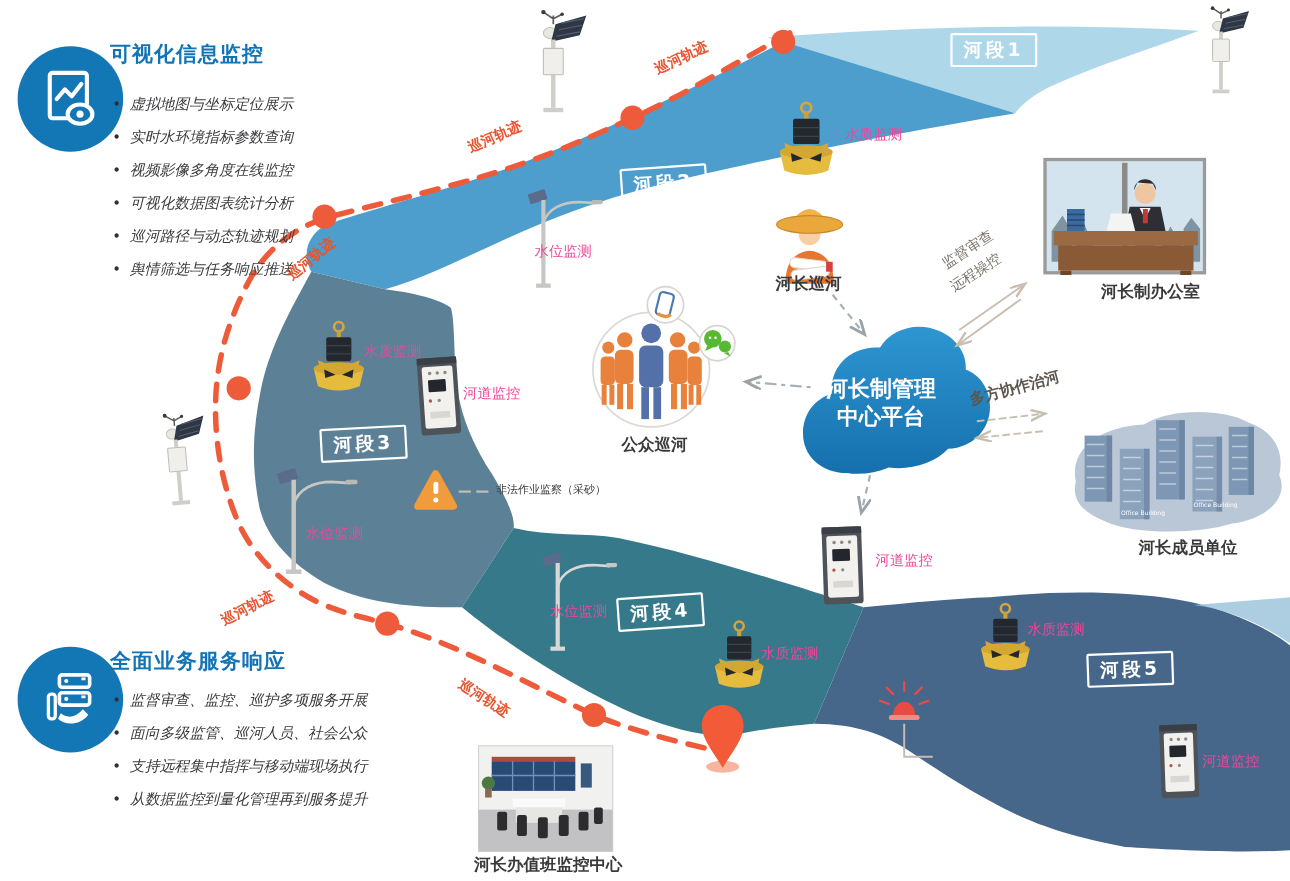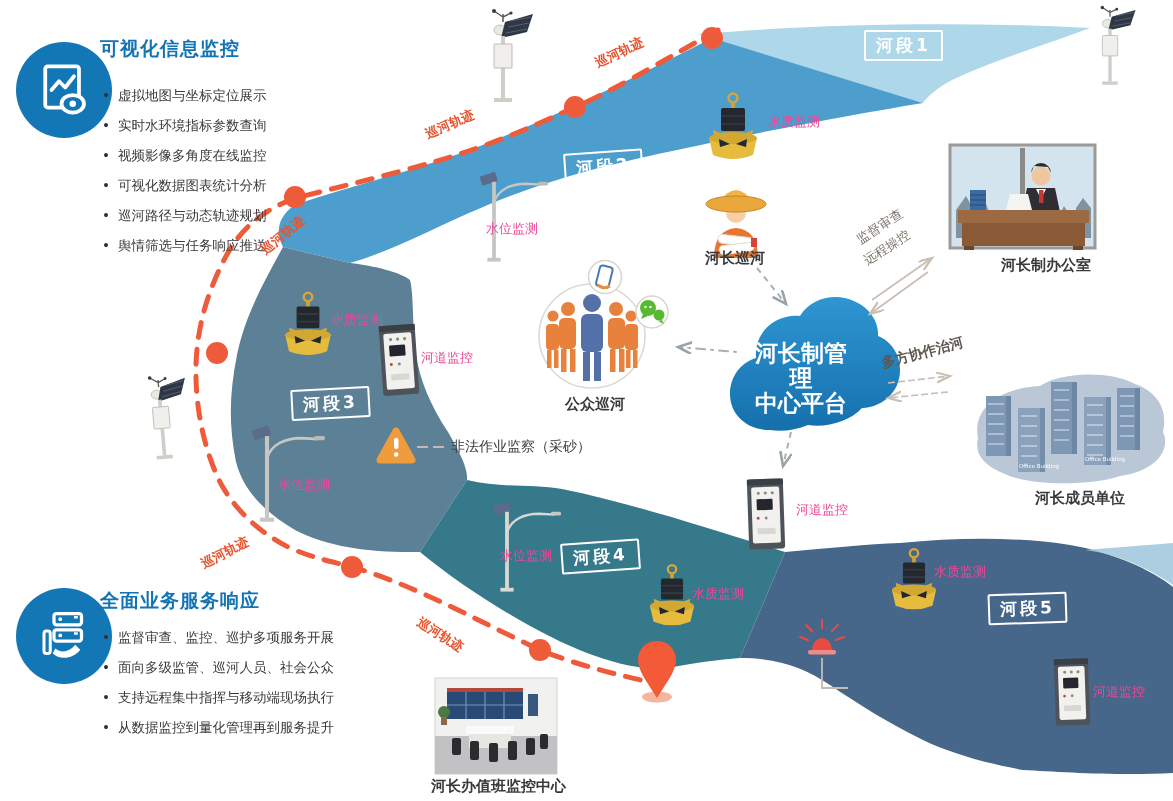--- a/index.html
+++ b/index.html
@@ -4,36 +4,36 @@
 <style>
   html,body{margin:0;padding:0;background:#ffffff;}
   body{width:1173px;height:801px;position:relative;overflow:hidden;
        font-family:"DejaVu Sans","Liberation Sans",sans-serif;}
   .stage{position:absolute;left:0;top:0;width:1173px;height:801px;}
   .art{position:absolute;left:0;top:0;width:1173px;height:801px;}
   
   .badge{position:absolute;width:96px;height:96px;border-radius:50%;background:#1377b6;}
   .badge svg{position:absolute;left:18px;top:18px;}
   .panel-title{position:absolute;font-size:19px;font-weight:bold;color:#1273b5;letter-spacing:1px;}
-  .panel-list{position:absolute;margin:0;padding:0;list-style:none;}
+  .panel-list{position:absolute;margin:0;padding:0;list-style:none;font-style:italic;}
   .panel-list li{font-size:13.5px;color:#3a3a3e;line-height:30px;position:relative;padding-left:16px;}
   .panel-list li::before{content:"•";position:absolute;left:0;top:0;color:#2f2f36;}
   
   .seg-box{position:absolute;border:2px solid #ffffff;color:#ffffff;font-size:17px;
            font-weight:bold;padding:2px 10px;letter-spacing:3px;border-radius:2px;}
   
   .lbl{position:absolute;font-size:13px;color:#ec4899;white-space:nowrap;}
-  .lbl-md{position:absolute;font-size:14px;color:#3a3a3e;white-space:nowrap;}
+  .lbl-md{position:absolute;font-size:10px;color:#3a3a3e;white-space:nowrap;}
   .lbl-lg{position:absolute;font-size:15px;font-weight:bold;color:#3a3a3e;white-space:nowrap;}
   .track-lbl{position:absolute;font-size:13px;font-weight:bold;color:#e8542f;white-space:nowrap;
              transform-origin:0 50%;}
   .conn-lbl{position:absolute;font-size:13px;color:#7c746a;white-space:nowrap;transform-origin:0 50%;}
   .coop-lbl{position:absolute;font-size:14px;color:#5d564d;font-weight:bold;white-space:nowrap;transform-origin:0 50%;}
   .cloud-txt{position:absolute;left:750px;top:341px;width:102px;text-align:center;
-             color:#ffffff;font-size:23px;font-weight:bold;line-height:25px;}
+             color:#ffffff;font-size:20px;font-weight:bold;line-height:25px;}
   .sewage{position:absolute;left:862px;top:692px;font-size:15px;color:#3a3a3e;line-height:23px;}
 </style>
 </head>
 <body>
 
 <div class="stage">
 
 <svg class="art" viewBox="0 0 1173 801">
   <defs>
     <linearGradient id="cloudGrad" x1="0" y1="0" x2="0" y2="1">

